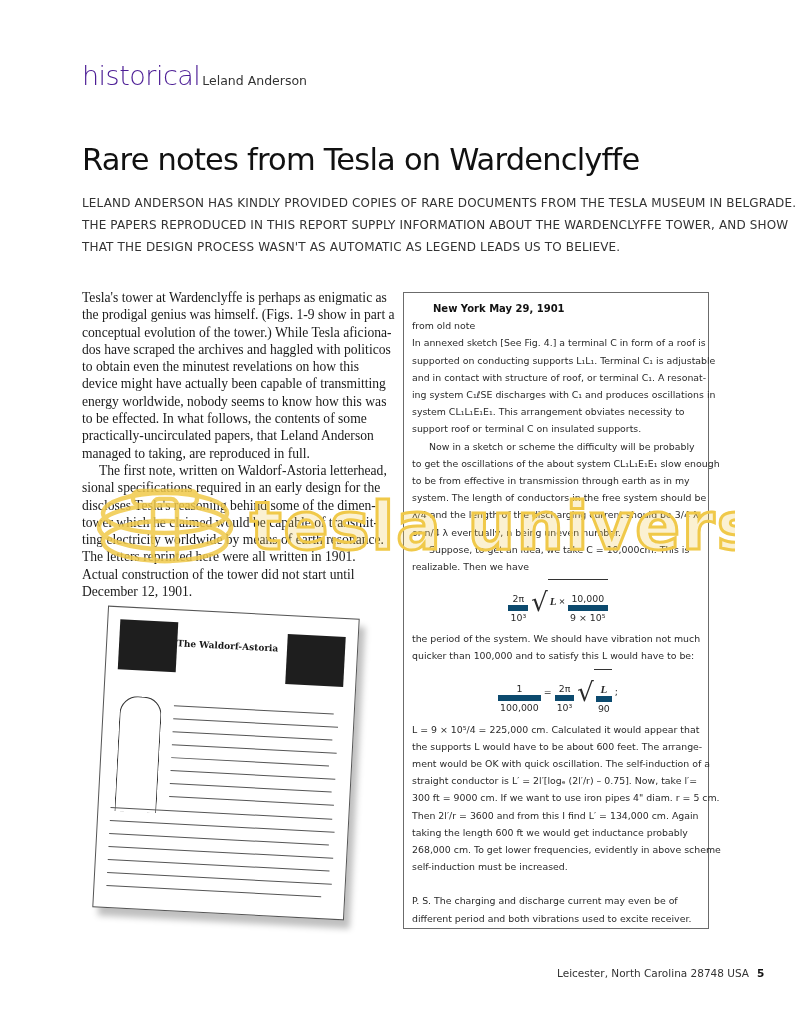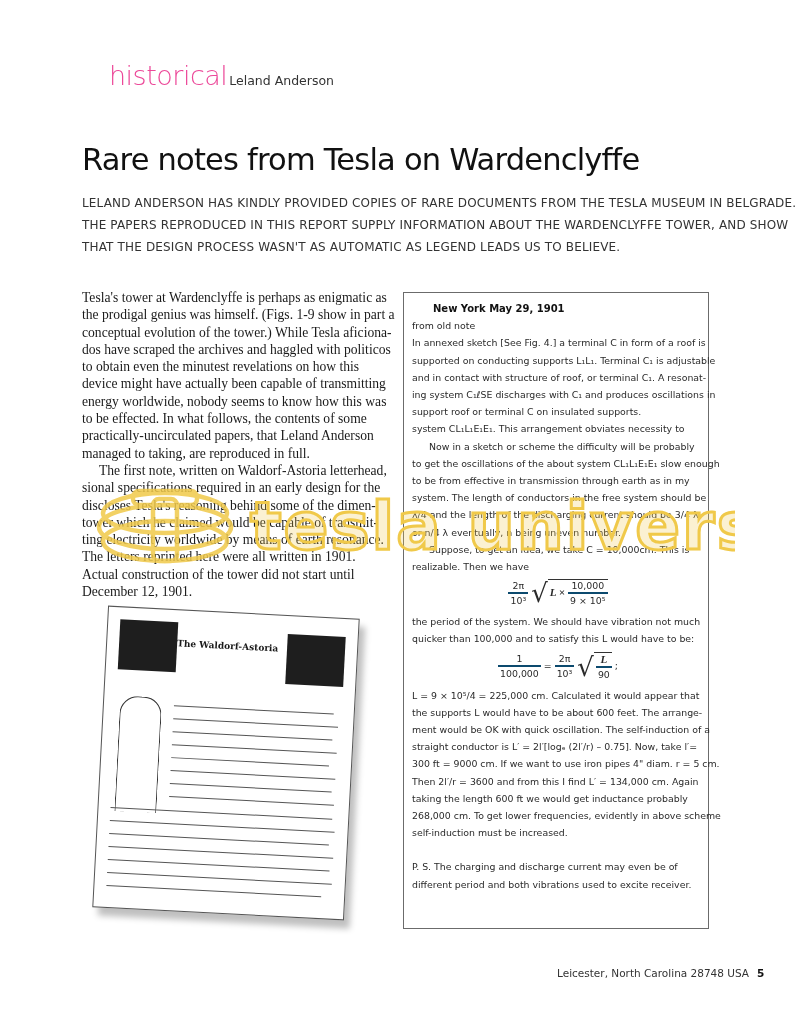--- a/index.html
+++ b/index.html
@@ -1,40 +1,40 @@
 <!DOCTYPE html>
 <html><head>
 <meta charset="utf-8">
 <style>
   html, body { margin:0; padding:0; background:#ffffff; }
   body { width:800px; height:1035px; position:relative; overflow:hidden; color:#1a1a1a; }
 
   .section-tag { position:absolute; left:82px; top:60px; }
-  .section-tag .word { font-family:"DejaVu Sans", sans-serif; font-size:27px; color:#ec4899; letter-spacing:-0.5px; font-weight:300;margin-left:27px; }
+  .section-tag .word { font-family:"DejaVu Sans", sans-serif; font-size:27px; color:#4c1d95; letter-spacing:-0.5px; font-weight:300; }
   .section-tag .author { font-family:"DejaVu Sans", sans-serif; font-size:12.5px; color:#333; margin-left:2px; }
 
   .title { position:absolute; left:82px; top:142px; font-family:"DejaVu Sans", sans-serif; font-size:30.5px; color:#111; letter-spacing:-0.8px; white-space:nowrap; }
 
   .deck { position:absolute; left:82px; top:192px; width:640px; font-family:"DejaVu Sans", sans-serif; font-size:12px; line-height:22px; color:#333; letter-spacing:0.15px; }
   .deck p { margin:0; white-space:nowrap; }
 
   .body-col { position:absolute; left:82px; top:289px; width:310px; font-family:"Liberation Serif", serif; font-size:13.6px; line-height:17.3px; color:#1a1a1a; }
   .body-col p { margin:0; white-space:nowrap; }
   .body-col p.indent { text-indent:17px; }
 
   .note-box { position:absolute; left:403px; top:292px; width:306px; height:637px; border:1.5px solid #6b6b6b; box-sizing:border-box; }
   .note { position:absolute; left:412px; top:300px; width:292px; font-family:"DejaVu Sans", sans-serif; font-size:9.4px; line-height:17.2px; color:#2a2a2a; }
   .note p { margin:0; white-space:nowrap; }
   .note .hdr { font-weight:bold; font-size:10px; color:#111;padding-left:21px; }
   .note .ind { text-indent:17px; }
   .note .eq { text-align:center; margin:4px 0 6px; }
   .note .gap { height:17px; }
 
   .frac { display:inline-block; vertical-align:middle; text-align:center; }
-  .frac .num { display:block; border-bottom:2px solid #0c4a6e; padding:0 2px; line-height:12px; }
+  .frac .num { display:block; border-bottom:6px solid #0c4a6e; padding:0 2px; line-height:12px;margin-top:13px; }
   .frac .den { display:block; padding:0 2px; line-height:13px; }
   .sqrt { display:inline-block; vertical-align:middle; }
   .sqrt .rad { font-size:26px; vertical-align:middle; line-height:26px; }
   .sqrt .under { display:inline-block; border-top:1px solid #333; vertical-align:middle; padding-left:2px; }
   i.var { font-family:"Liberation Serif", serif; font-weight:bold; font-style:italic; font-size:11px; }
 
   .letter-img { position:absolute; left:100px; top:612px; width:250px; height:300px; transform:rotate(3deg); background:#fff; border:1px solid #555; box-shadow:6px 8px 6px rgba(0,0,0,0.25); }
   .letter-img .blk { position:absolute; background:#1e1e1e; }
   .letter-img .head { position:absolute; left:70px; top:28px; font-family:"DejaVu Serif", serif; font-size:9px; font-weight:bold; transform:rotate(0deg); }
   .letter-img .line { position:absolute; height:1px; background:#555; }
@@ -104,22 +104,22 @@
 </div>
 
 <div class="note-box"></div>
 <div class="note">
   <p class="hdr">New York May 29, 1901</p>
   <p>from old note</p>
   <p>In annexed sketch [See Fig. 4.] a terminal C in form of a roof is</p>
   <p>supported on conducting supports L₁L₁. Terminal C₁ is adjustable</p>
   <p>and in contact with structure of roof, or terminal C₁. A resonat-</p>
   <p>ing system C₁ℓSE discharges with C₁ and produces oscillations in</p>
+  <p>system CL₁L₁E₁E₁. This arrangement obviates necessity to</p>
   <p>support roof or terminal C on insulated supports.</p>
-  <p>system CL₁L₁E₁E₁. This arrangement obviates necessity to</p>
   <p class="ind">Now in a sketch or scheme the difficulty will be probably</p>
   <p>to get the oscillations of the about system CL₁L₁E₁E₁ slow enough</p>
   <p>to be from effective in transmission through earth as in my</p>
   <p>system. The length of conductors in the free system should be</p>
   <p>λ/4 and the length of the discharging current should be 3/4 λ</p>
   <p>or n/4 λ eventually, n being uneven number.</p>
   <p class="ind">Suppose, to get an idea, we take C = 10,000cm. This is</p>
   <p>realizable. Then we have</p>
 
   <div class="eq">

